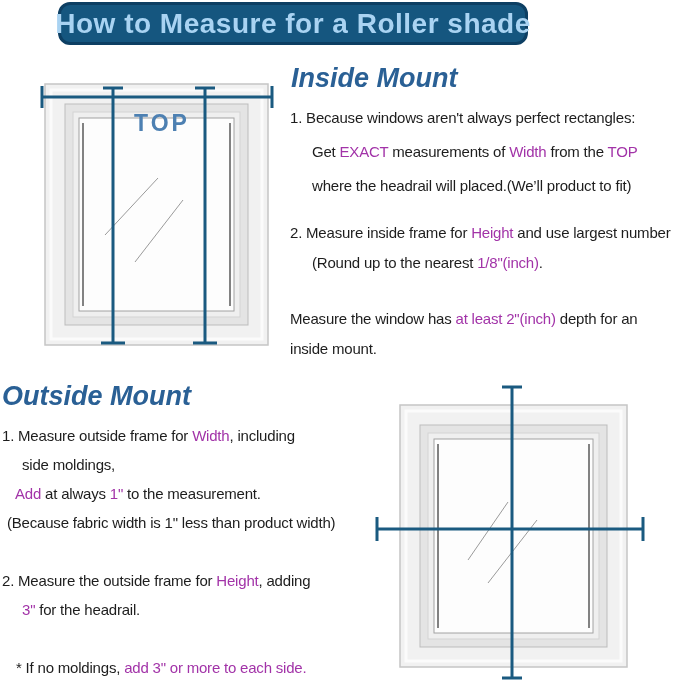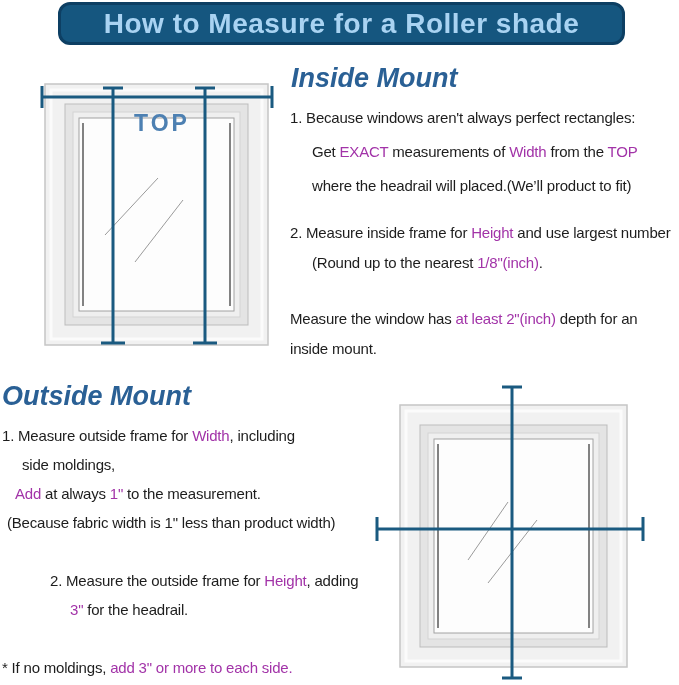--- a/index.html
+++ b/index.html
@@ -4,21 +4,21 @@
 <style>
   html,body { margin:0; padding:0; background:#ffffff; }
   .canvas {
     position:relative; width:679px; height:685px;
     background:#ffffff; overflow:hidden;
     font-family:"Liberation Sans", sans-serif;
   }
 
   
   .banner {
-    position:absolute; left:58px; top:2px; width:567px; height:43px;
+    position:absolute; left:58px; top:2px; width:470px; height:43px;
     background:var(--c-banner_bg); border:3px solid var(--c-banner_border);
     border-radius:12px; box-sizing:border-box;
     display:flex; align-items:center; justify-content:center;
   }
   .banner span {
     color:var(--c-banner_text); font-size:28px; font-weight:bold;
     letter-spacing:0.5px; white-space:nowrap;
   }
 
   
@@ -32,22 +32,22 @@
 
   
   .block { position:absolute; font-size:15px; color:var(--c-body_text); letter-spacing:-0.2px; }
   .ln { white-space:nowrap; }
   .purple { color:var(--c-purple); }
 
   .b-ins1 { left:290px; top:101px; line-height:34px; }
   .b-ins2 { left:290px; top:218px; line-height:30px; }
   .b-ins3 { left:290px; top:304px; line-height:30px; }
   .b-out1 { left:2px;   top:421px; line-height:29px; }
-  .b-out2 { left:2px;   top:566px; line-height:29px;margin-left:48px; }
-  .b-foot { left:2px;   top:658px; line-height:20px; }
+  .b-out2 { left:2px;   top:566px; line-height:29px; }
+  .b-foot { left:16px;   top:658px; line-height:20px; }
 
   .ind22 { padding-left:22px; }
   .ind20 { padding-left:20px; }
   .ind13 { padding-left:13px; }
   .ind5  { padding-left:5px; }
 
   
   .win { position:absolute; }
   .win1 { left:28px;  top:78px;  }
   .win2 { left:370px; top:378px; }

